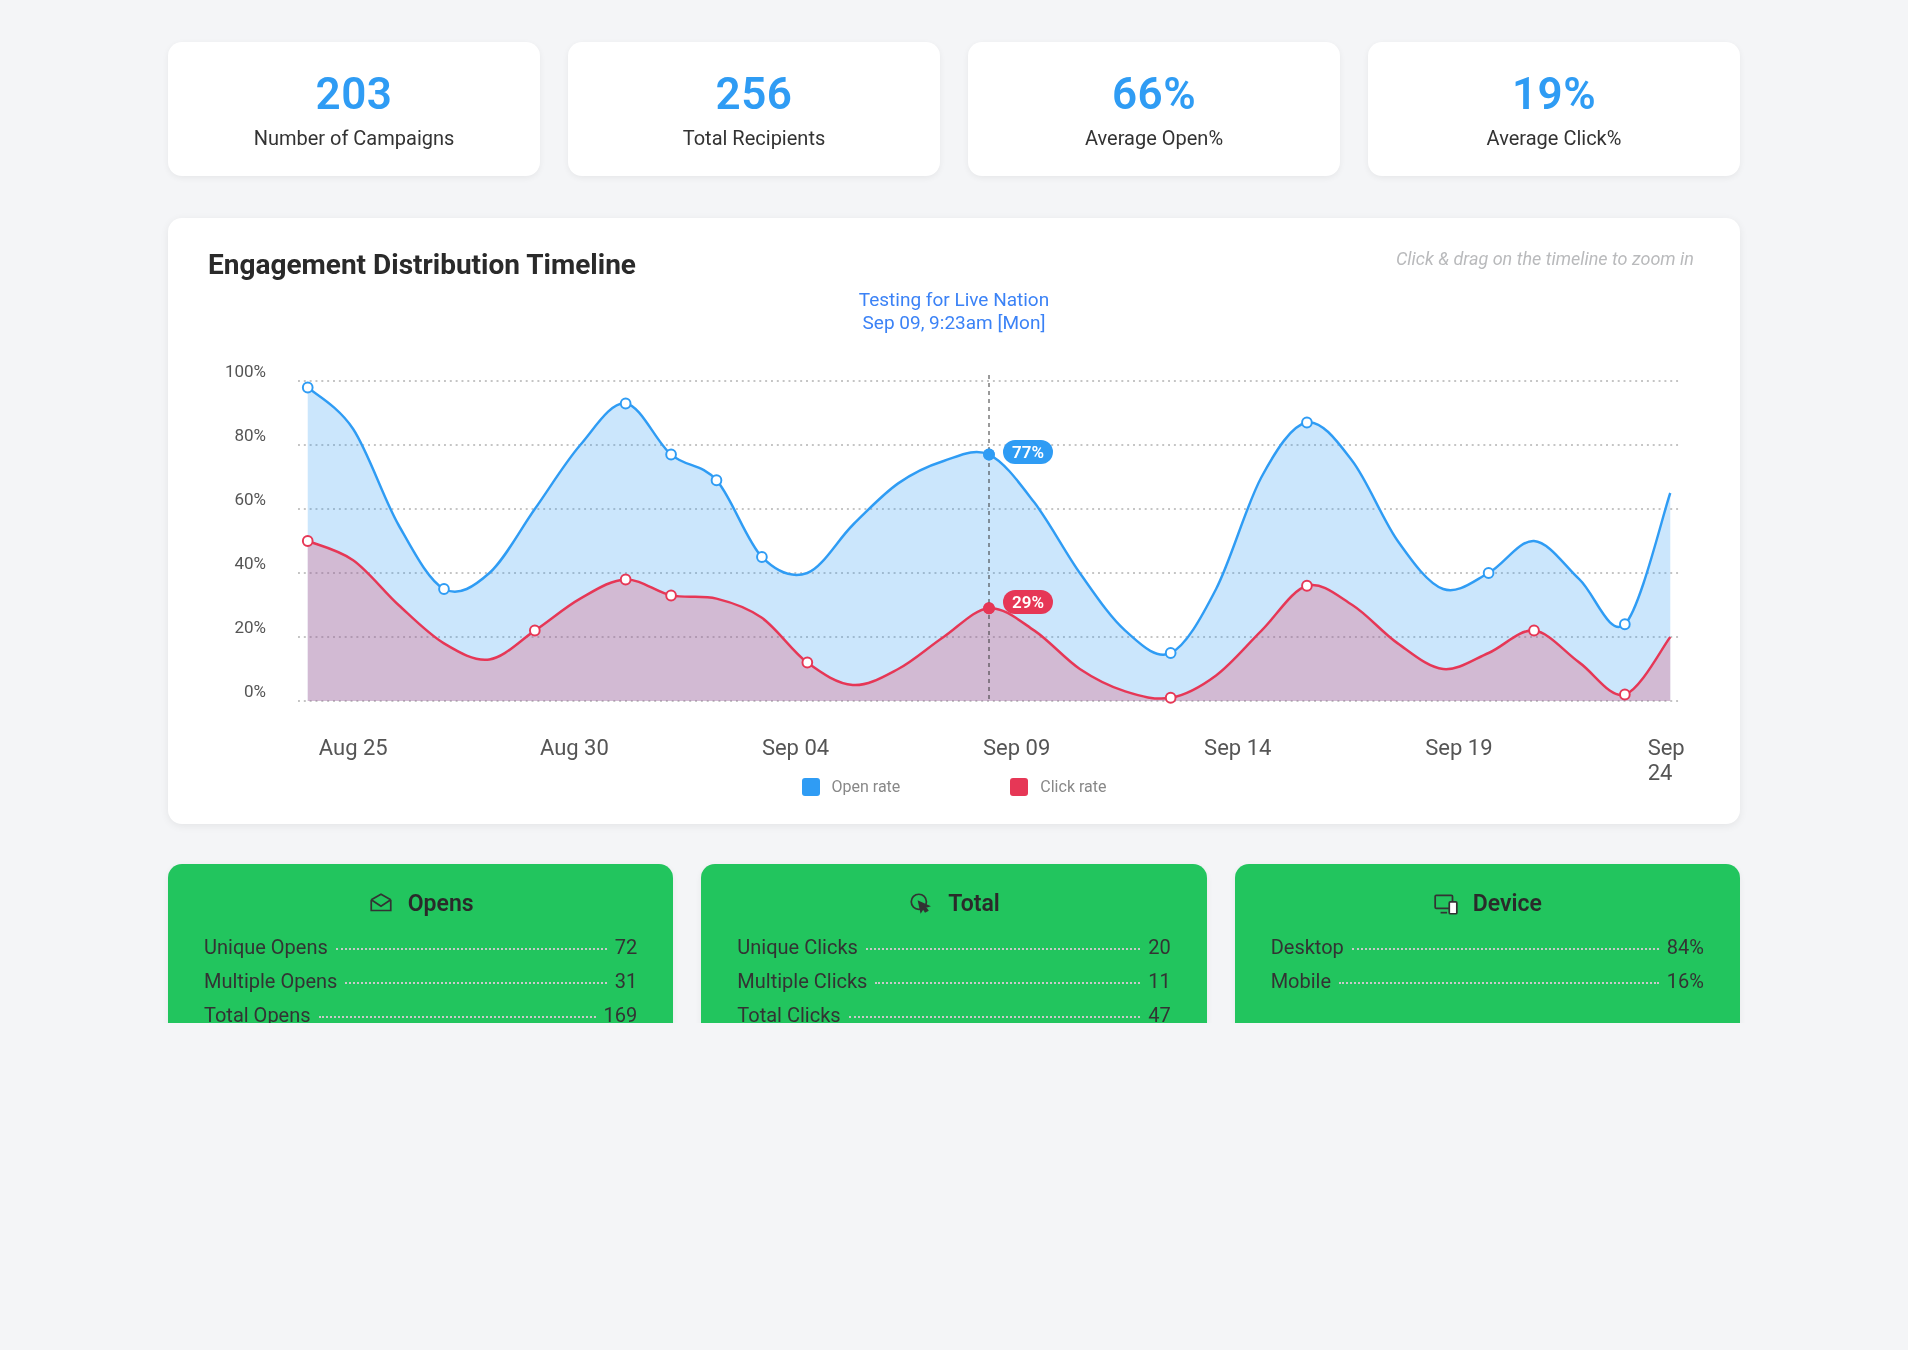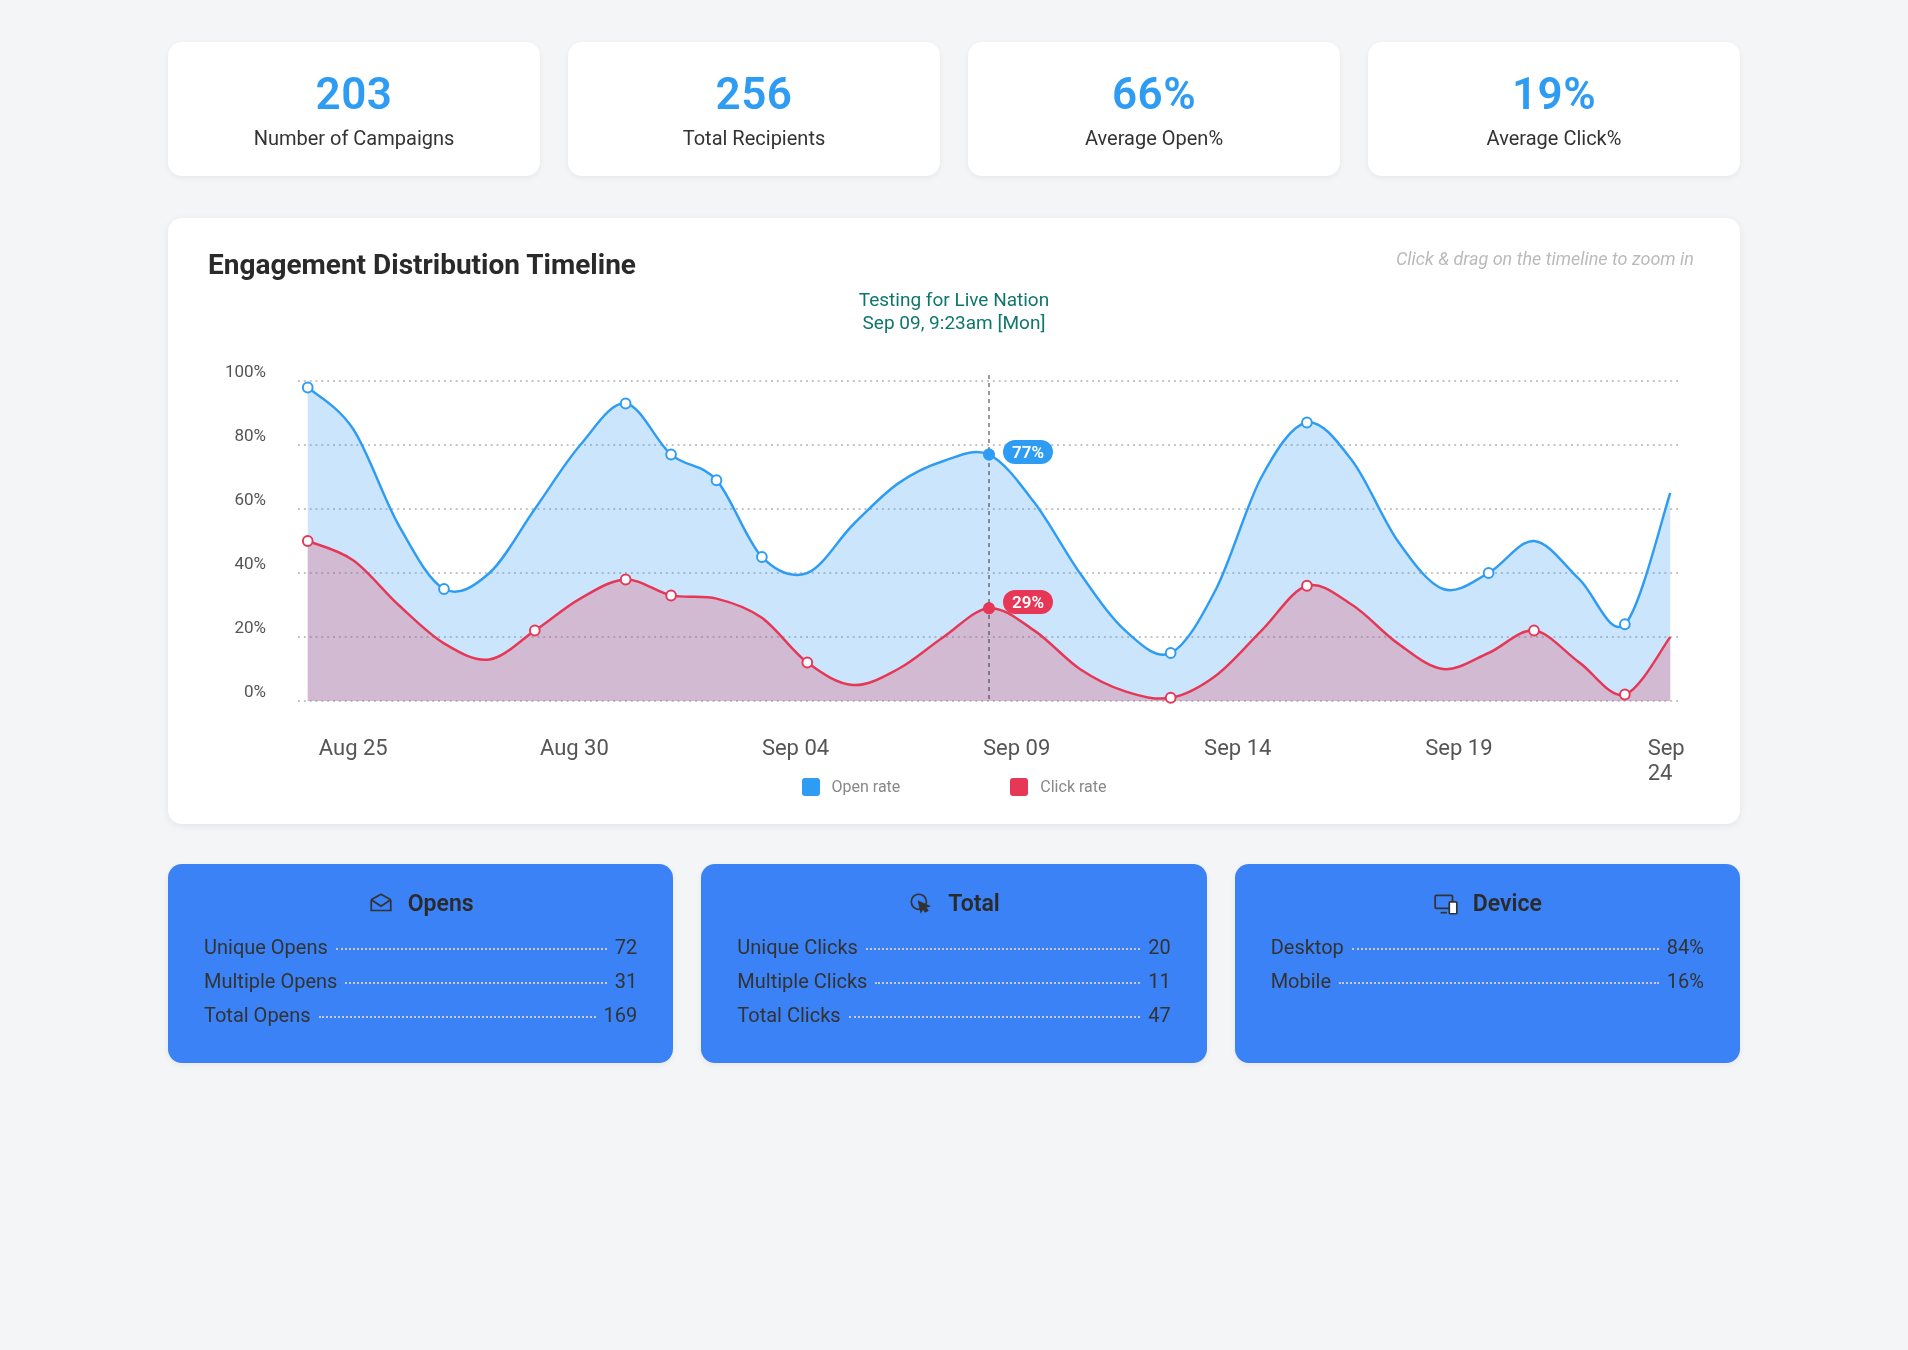--- a/index.html
+++ b/index.html
@@ -1,36 +1,36 @@
 <!DOCTYPE html>
 <html><head>
 <meta charset="utf-8">
 <style>
   html,body{margin:0;padding:0;background:#f4f5f7;font-family:-apple-system,BlinkMacSystemFont,"Segoe UI",Roboto,sans-serif;color:#2a2a2a}
-  .wrap{width:1908px;height:1350px;box-sizing:border-box;padding:42px 168px}
+  .wrap{width:1908px;height:1023px;box-sizing:border-box;padding:42px 168px}
   .cards-row{display:flex;gap:28px;margin-bottom:42px}
   .metric-card{flex:1;background:#fff;border-radius:14px;box-shadow:0 2px 6px rgba(0,0,0,.06);padding:26px 20px;text-align:center}
   .metric-value{color:#2f9cf4;font-size:44px;font-weight:600;letter-spacing:.5px}
   .metric-label{font-size:20px;color:#333;margin-top:6px}
   .chart-card{background:#fff;border-radius:14px;box-shadow:0 2px 8px rgba(0,0,0,.07);padding:24px 40px 28px;margin-bottom:40px;position:relative}
   .chart-title{font-size:28px;font-weight:700;text-align:left;margin-top:6px}
   .chart-hint{position:absolute;right:46px;top:30px;color:#b9babc;font-style:italic;font-size:18px}
-  .annot{position:absolute;left:50%;top:70px;transform:translateX(-50%);text-align:center;font-size:19px;color:#0f766e}
+  .annot{position:absolute;left:50%;top:70px;transform:translateX(-50%);text-align:center;font-size:19px;color:#3b82f6}
   .plot{position:relative;height:360px;margin-top:90px}
   .plot svg{display:block}
   .y-ticks{position:absolute;left:0;top:0;height:320px;width:70px}
   .y-tick{position:absolute;right:12px;transform:translateY(-50%);font-size:17px;color:#555}
   .x-ticks{position:relative;margin-left:90px;margin-right:20px;height:28px}
   .x-tick{position:absolute;transform:translateX(-50%);font-size:22px;color:#555;top:4px}
   .legend{display:flex;justify-content:center;gap:110px;margin-top:18px}
   .legend-item{display:flex;align-items:center;gap:12px;color:#888;font-size:16px}
   .sw{width:18px;height:18px;border-radius:3px}
   .badge{position:absolute;color:#fff;font-size:17px;padding:2px 9px;border-radius:14px;font-weight:600}
   .detail-row{display:flex;gap:28px}
-  .detail-card{flex:1;background:#3b82f6;border-radius:14px;box-shadow:0 2px 6px rgba(0,0,0,.06);padding:26px 36px 26px}
+  .detail-card{flex:1;background:#22c55e;border-radius:14px;box-shadow:0 2px 6px rgba(0,0,0,.06);padding:26px 36px 26px}
   .detail-head{display:flex;align-items:center;justify-content:center;gap:14px;font-size:23px;font-weight:600;margin-bottom:18px}
   .row{display:flex;align-items:baseline;font-size:20px;margin:10px 0;color:#333}
   .dots{flex:1;border-bottom:2px dotted #c9c9c9;margin:0 8px;position:relative;top:-4px}
   .icon{width:26px;height:26px;display:inline-block}
 </style>
 </head>
 <body>
 
 <div class="wrap">
 

